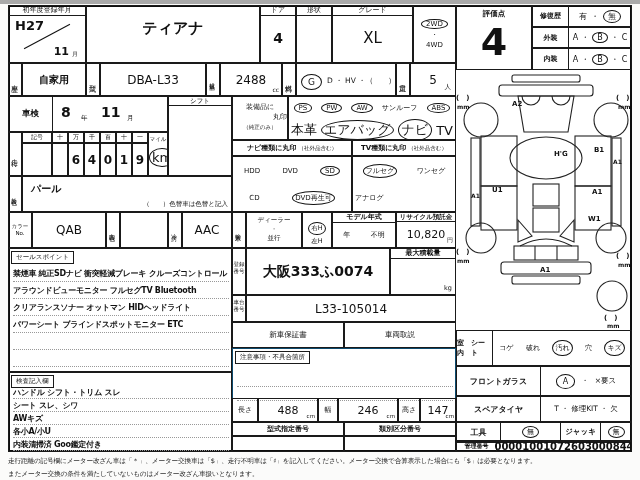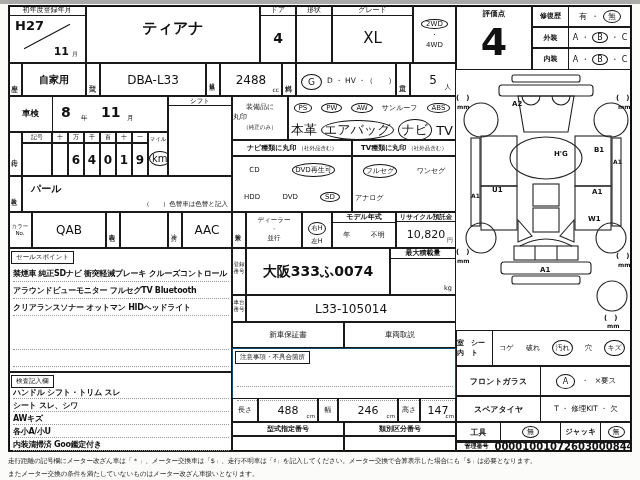--- a/index.html
+++ b/index.html
@@ -107,26 +107,26 @@
 
 <div class="c cen" style="left:22px;top:143px;width:30px;height:33px;font-size:12px"></div>
 <div class="c cen" style="left:52px;top:143px;width:16px;height:33px;font-size:12px"></div>
 <div class="c cen" style="left:68px;top:143px;width:16px;height:33px;font-size:12px;font-weight:600">6</div>
 <div class="c cen" style="left:84px;top:143px;width:16px;height:33px;font-size:12px;font-weight:600">4</div>
 <div class="c cen" style="left:100px;top:143px;width:16px;height:33px;font-size:12px;font-weight:600">0</div>
 <div class="c cen" style="left:116px;top:143px;width:16px;height:33px;font-size:12px;font-weight:600">1</div>
 <div class="c cen" style="left:132px;top:143px;width:16px;height:33px;font-size:12px;font-weight:600">9</div>
 <div class="c" style="left:148px;top:132px;width:20px;height:44px">
   <div style="font-size:5.5px;text-align:center;margin-top:3px">マイル</div>
-  <div style="text-align:center;margin-top:4px"><span class="ci" style="font-size:10px;padding:1px 2px">km</span></div>
+  <div style="text-align:center;margin-top:4px"><span class="ci" style="font-size:13px;padding:1px 2px">km</span></div>
 </div>
 
 <div class="c" style="left:232px;top:96px;width:56px;height:44px">
   <div style="font-size:7px;text-align:center;margin-top:5px">装備品に</div>
-  <div style="font-size:7px;text-align:left">丸印</div>
+  <div style="font-size:7px;text-align:right">丸印</div>
   <div style="font-size:5.5px;text-align:center;margin-top:2px">（純正のみ）</div>
 </div>
 <div class="c" style="left:288px;top:96px;width:168px;height:44px">
   <div style="display:flex;justify-content:space-around;align-items:center;height:22px;font-size:7px">
     <span class="ci">PS</span>
     <span class="ci">PW</span>
     <span class="ci">AW</span>
     <span>サンルーフ</span>
     <span class="ci">ABS</span>
   </div>
@@ -139,28 +139,28 @@
 </div>
 <div class="c cen" style="left:232px;top:140px;width:120px;height:16px;font-size:7px;font-weight:600;gap:2px">
   <span>ナビ種類に丸印</span>
     <span class="sm" style="font-weight:400;font-size:5.5px">（社外品含む）</span>
 </div>
 <div class="c cen" style="left:352px;top:140px;width:104px;height:16px;font-size:7px;font-weight:600;gap:2px">
   <span>TV種類に丸印</span>
     <span class="sm" style="font-weight:400;font-size:5.5px">（社外品含む）</span>
 </div>
 <div class="c" style="left:232px;top:156px;width:120px;height:56px">
-  <div style="display:flex;justify-content:space-around;align-items:center;height:26px;font-size:7px">
-    <span>CD</span>
-    <span class="ci" style="padding:1px 2px">DVD再生可</span>
-  </div>
   <div style="display:flex;justify-content:space-around;align-items:center;height:28px;font-size:7px">
     <span>HDD</span>
     <span>DVD</span>
     <span class="ci">SD</span>
+  </div>
+  <div style="display:flex;justify-content:space-around;align-items:center;height:26px;font-size:7px">
+    <span>CD</span>
+    <span class="ci" style="padding:1px 2px">DVD再生可</span>
   </div>
 </div>
 <div class="c" style="left:352px;top:156px;width:104px;height:56px">
   <div style="display:flex;justify-content:space-around;align-items:center;height:28px;font-size:7px">
     <span class="ci" style="padding:1px 2px">フルセグ</span>
     <span>ワンセグ</span>
   </div>
   <div style="display:flex;justify-content:flex-start;align-items:center;height:26px;font-size:7px;padding-left:2px">
     <span>アナログ</span>
   </div>
@@ -259,20 +259,21 @@
 <div class="c cen" style="left:232px;top:422px;width:112px;height:14px;font-size:7px;font-weight:600">型式指定番号</div>
 <div class="c cen" style="left:344px;top:422px;width:112px;height:14px;font-size:7px;font-weight:600">類別区分番号</div>
 <div class="c" style="left:232px;top:436px;width:112px;height:16px"></div>
 <div class="c" style="left:344px;top:436px;width:112px;height:16px"></div>
 
 <div class="c" style="left:8px;top:248px;width:224px;height:124px">
   <div class="tab" style="left:2px;top:2px">セールスポイント</div>
   <div class="dotl" style="left:4px;top:16px;width:216px;height:17px;line-height:17px">禁煙車 純正SDナビ 衝突軽減ブレーキ クルーズコントロール</div>
   <div class="dotl" style="left:4px;top:33px;width:216px;height:17px;line-height:17px">アラウンドビューモニター フルセグTV Bluetooth</div>
   <div class="dotl" style="left:4px;top:50px;width:216px;height:17px;line-height:17px">クリアランスソナー オットマン HIDヘッドライト</div>
+  <div class="dotl" style="left:4px;top:67px;width:216px;height:17px;line-height:17px">パワーシート ブラインドスポットモニター ETC</div>
   <div class="dotl" style="left:4px;top:84px;width:216px;height:17px"></div>
   <div class="dotl" style="left:4px;top:101px;width:216px;height:17px"></div>
 </div>
 
 <div class="c" style="left:8px;top:372px;width:224px;height:80px">
   <div class="tab" style="left:2px;top:2px">検査記入欄</div>
   <div class="dotl" style="left:4px;top:13px;width:216px;height:13px;line-height:13px">ハンドル シフト・トリム スレ</div>
   <div class="dotl" style="left:4px;top:26px;width:216px;height:13px;line-height:13px">シート スレ、シワ</div>
   <div class="dotl" style="left:4px;top:39px;width:216px;height:13px;line-height:13px">AWキズ</div>
   <div class="dotl" style="left:4px;top:52px;width:216px;height:13px;line-height:13px">各小A/小U</div>

